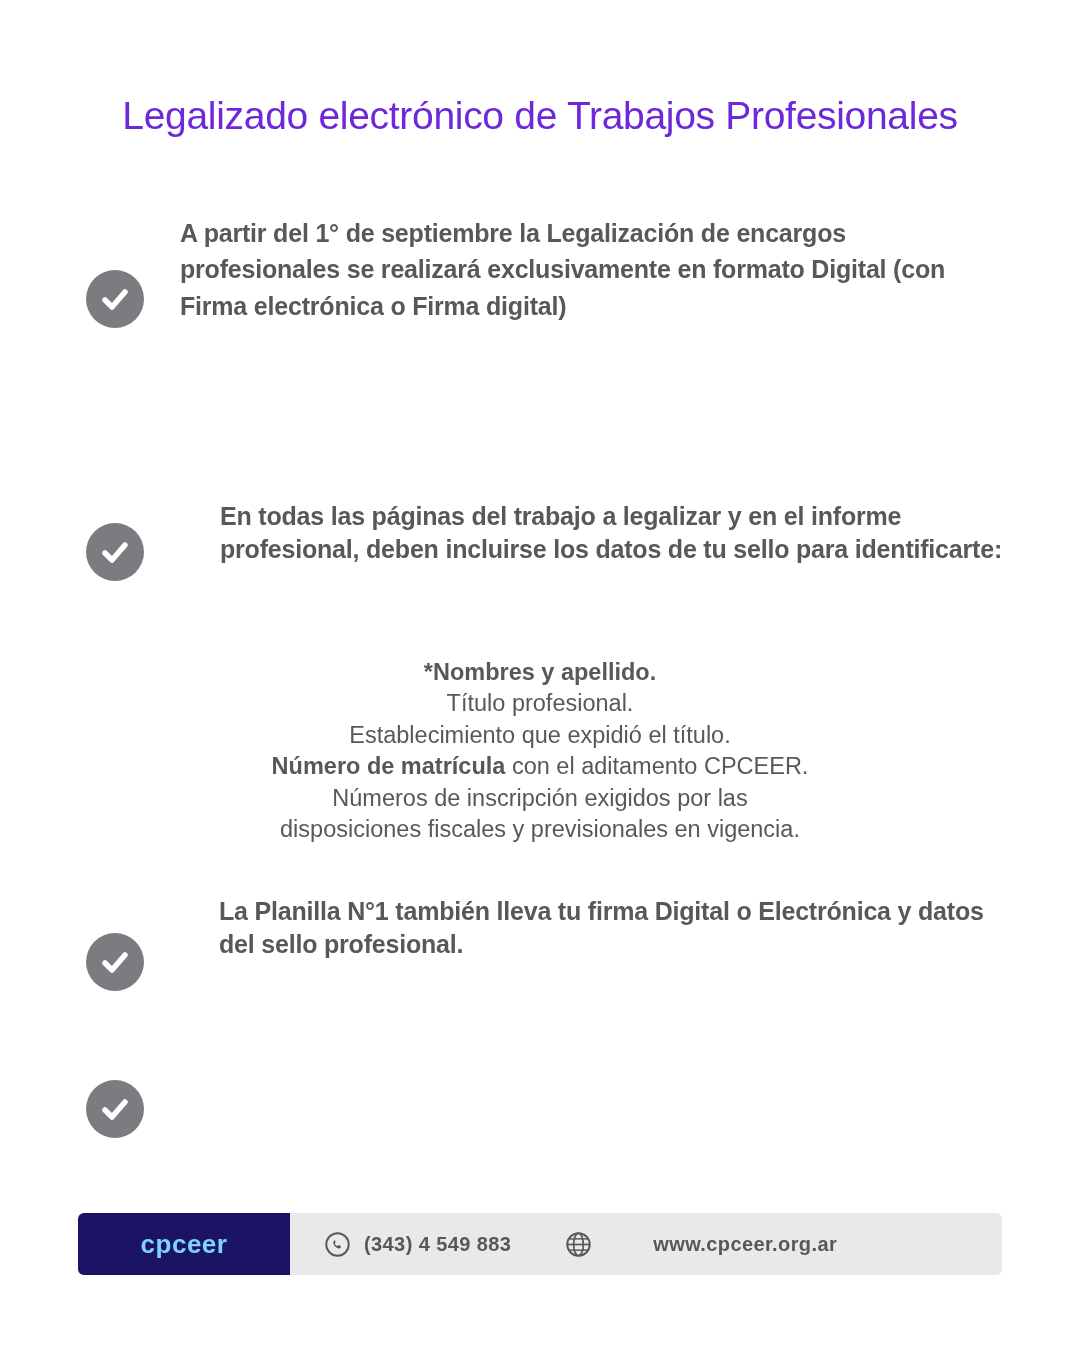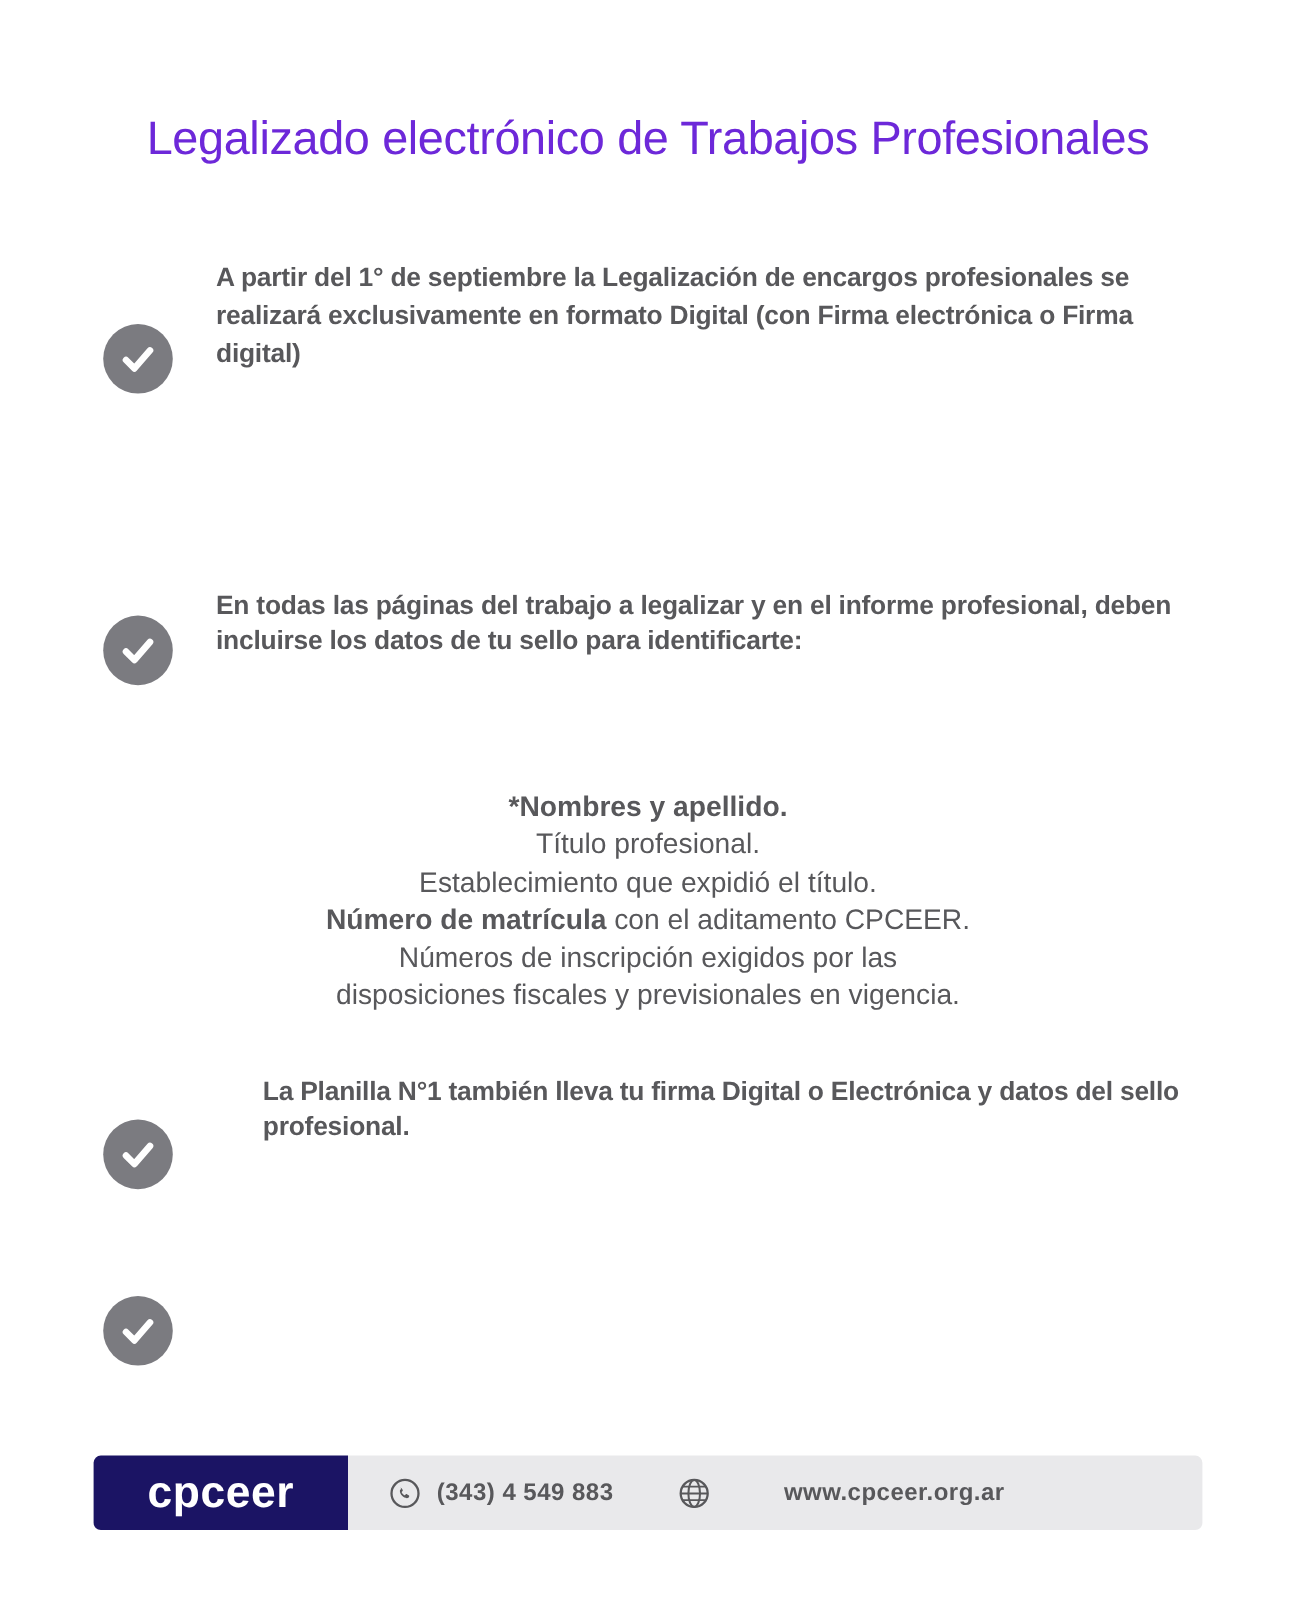--- a/index.html
+++ b/index.html
@@ -54,33 +54,33 @@
   }
   .check-icon svg {
     position: absolute;
     top: 50%;
     left: 50%;
     transform: translate(-50%, -50%);
     display: block;
   }
 
   .bullet-text {
-    font-size: 22px;
+    font-size: 25px;
     font-weight: bold;
     color: #58585b;
     line-height: 1.32;
     letter-spacing: -0.2px;
   }
 
   
   #row1 { top: 215px; left: 86px; width: 935px; }
   #row1 .check-icon { margin-top: 55px; }
   #row1 .bullet-text { margin-left: 36px; width: 828px; line-height: 1.45; }
 
-  #row2 { top: 490px; left: 86px; width: 950px; }
+  #row2 { top: 500px; left: 86px; width: 950px; gap: 40px; }
   #row2 .check-icon { margin-top: 23px; }
   #row2 .bullet-text { margin-left: 36px; width: 846px; }
 
   #row3 { top: 895px; left: 86px; width: 935px; gap: 29px; }
   #row3 .check-icon { margin-top: 38px; }
   #row3 .bullet-text { margin-left: 46px; width: 820px; }
 
   #row4 { top: 1040px; left: 86px; width: 935px; }
   #row4 .check-icon { margin-top: 40px; }
   #row4 .bullet-text { margin-left: 46px; width: 820px; }
@@ -111,22 +111,22 @@
   }
   .footer-logo {
     background: #1b1464;
     width: 212px;
     border-radius: 6px 0 0 6px;
     display: flex;
     align-items: center;
     justify-content: center;
   }
   .footer-logo .logo-text {
-    color: #ffffff;
-    font-size: 37px;
+    color: #7dd3fc;
+    font-size: 26px;
     font-weight: bold;
     letter-spacing: 0.5px;
   }
   .footer-contact {
     flex: 1;
     background: #e9e9eb;
     border-radius: 0 6px 6px 0;
     display: flex;
     align-items: center;
     padding-left: 34px;

